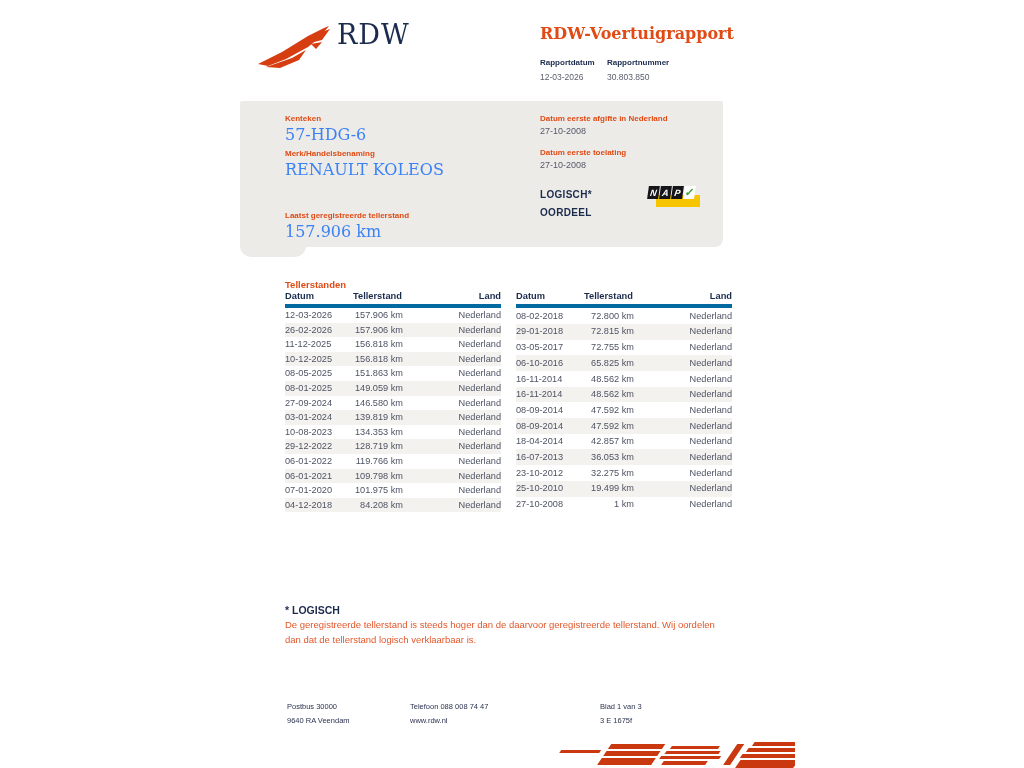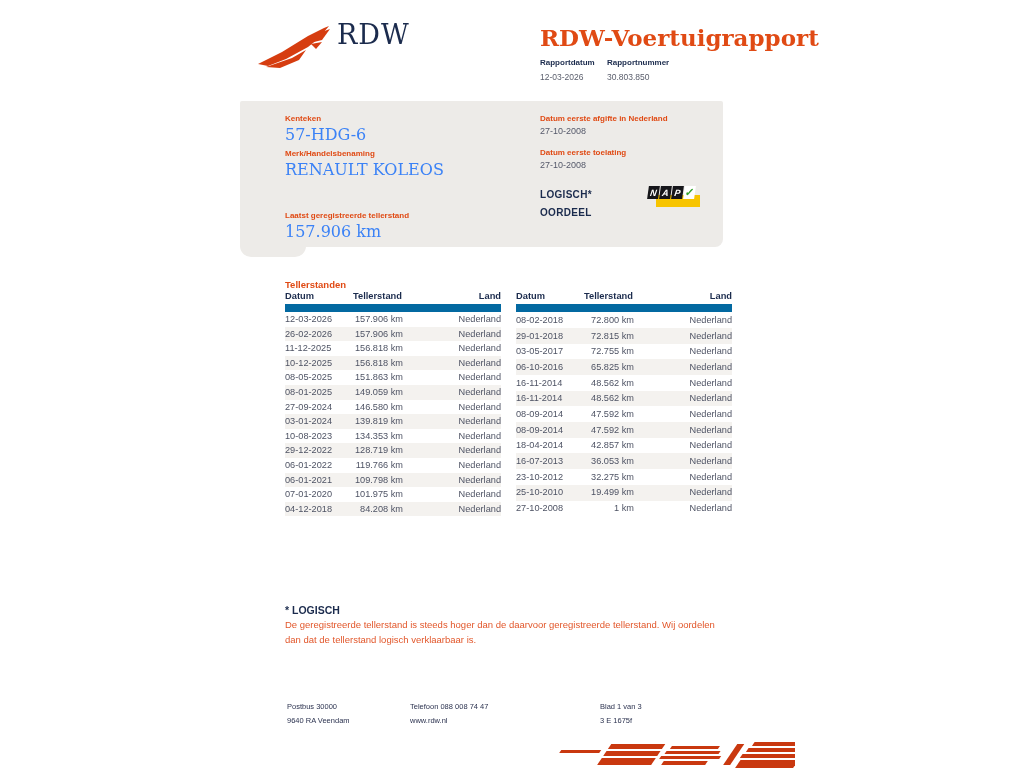--- a/index.html
+++ b/index.html
@@ -2,21 +2,21 @@
 <html><head>
 <meta charset="utf-8">
 <style>
   html,body{margin:0;padding:0;background:#fff;}
   #page{position:relative;width:1024px;height:768px;background:#ffffff;overflow:hidden;
         font-family:"Liberation Sans",sans-serif;-webkit-font-smoothing:antialiased;}
   .abs{position:absolute;}
 
   
   .logo-text{font-family:"DejaVu Serif",serif;font-size:27px;color:#1B2B4D;letter-spacing:1px;}
-  .doc-title{font-family:"DejaVu Serif",serif;font-weight:bold;font-size:23px;color:#E04A14;}
+  .doc-title{font-family:"DejaVu Serif",serif;font-weight:bold;font-size:16px;color:#E04A14;}
   .meta-label{font-size:8px;font-weight:bold;color:#1B2B4D;}
   .meta-value{font-size:8.5px;color:#5A5E6C;margin-top:4px;}
 
   
   .panel{left:240px;top:101px;width:483px;height:146px;background:#EDEBE8;border-radius:2px 2px 8px 0;}
   .panel-tab{left:240px;top:246px;width:66px;height:11px;background:#EDEBE8;border-radius:0 0 12px 12px;}
   .field-label{font-size:8px;font-weight:bold;color:#E04A14;}
   .field-value-lg{font-family:"DejaVu Serif",serif;font-size:16px;color:#3b82f6;}
   .field-value-sm{font-size:9px;color:#55596A;}
   .oordeel{font-size:10px;font-weight:bold;color:#1B2B4D;letter-spacing:.3px;line-height:18px;}
@@ -27,21 +27,21 @@
   .nap-boxes{position:absolute;left:0;top:0;display:flex;gap:1px;transform:skewX(-8deg);}
   .nap-box{width:11px;height:13px;background:#16161a;color:#fff;font-size:9px;font-weight:bold;
            display:flex;align-items:center;justify-content:center;font-style:italic;}
   .nap-box.check{background:#fff;color:#35A42C;font-style:normal;font-size:11px;}
 
   
   .section-title{font-size:9.5px;font-weight:bold;color:#E04A14;}
   .tables{left:285px;top:291px;width:447px;display:flex;gap:15px;}
   table.odo{border-collapse:collapse;width:216px;table-layout:fixed;}
   table.odo th{font-size:9.3px;font-weight:bold;color:#1B2B4D;text-align:left;
-               border-bottom:8px solid #0369a1;padding:0 0 3px 0;}
+               border-bottom:4px solid #0369a1;padding:0 0 3px 0;}
   table.odo th.c1{text-align:left;}
   table.odo th.c2{text-align:right;}
   table.odo td{font-size:9.2px;color:#4E5364;padding:0;height:14.6px;line-height:14.6px;
                white-space:nowrap;overflow:hidden;}
   table.odo td.c1{text-align:right;}
   table.odo td.c2{text-align:right;}
   table.odo tbody tr:nth-child(even){background:#F4F2EF;}
   col.w0{width:68px;} col.w1{width:50px;} col.w2{width:98px;}
 
   

